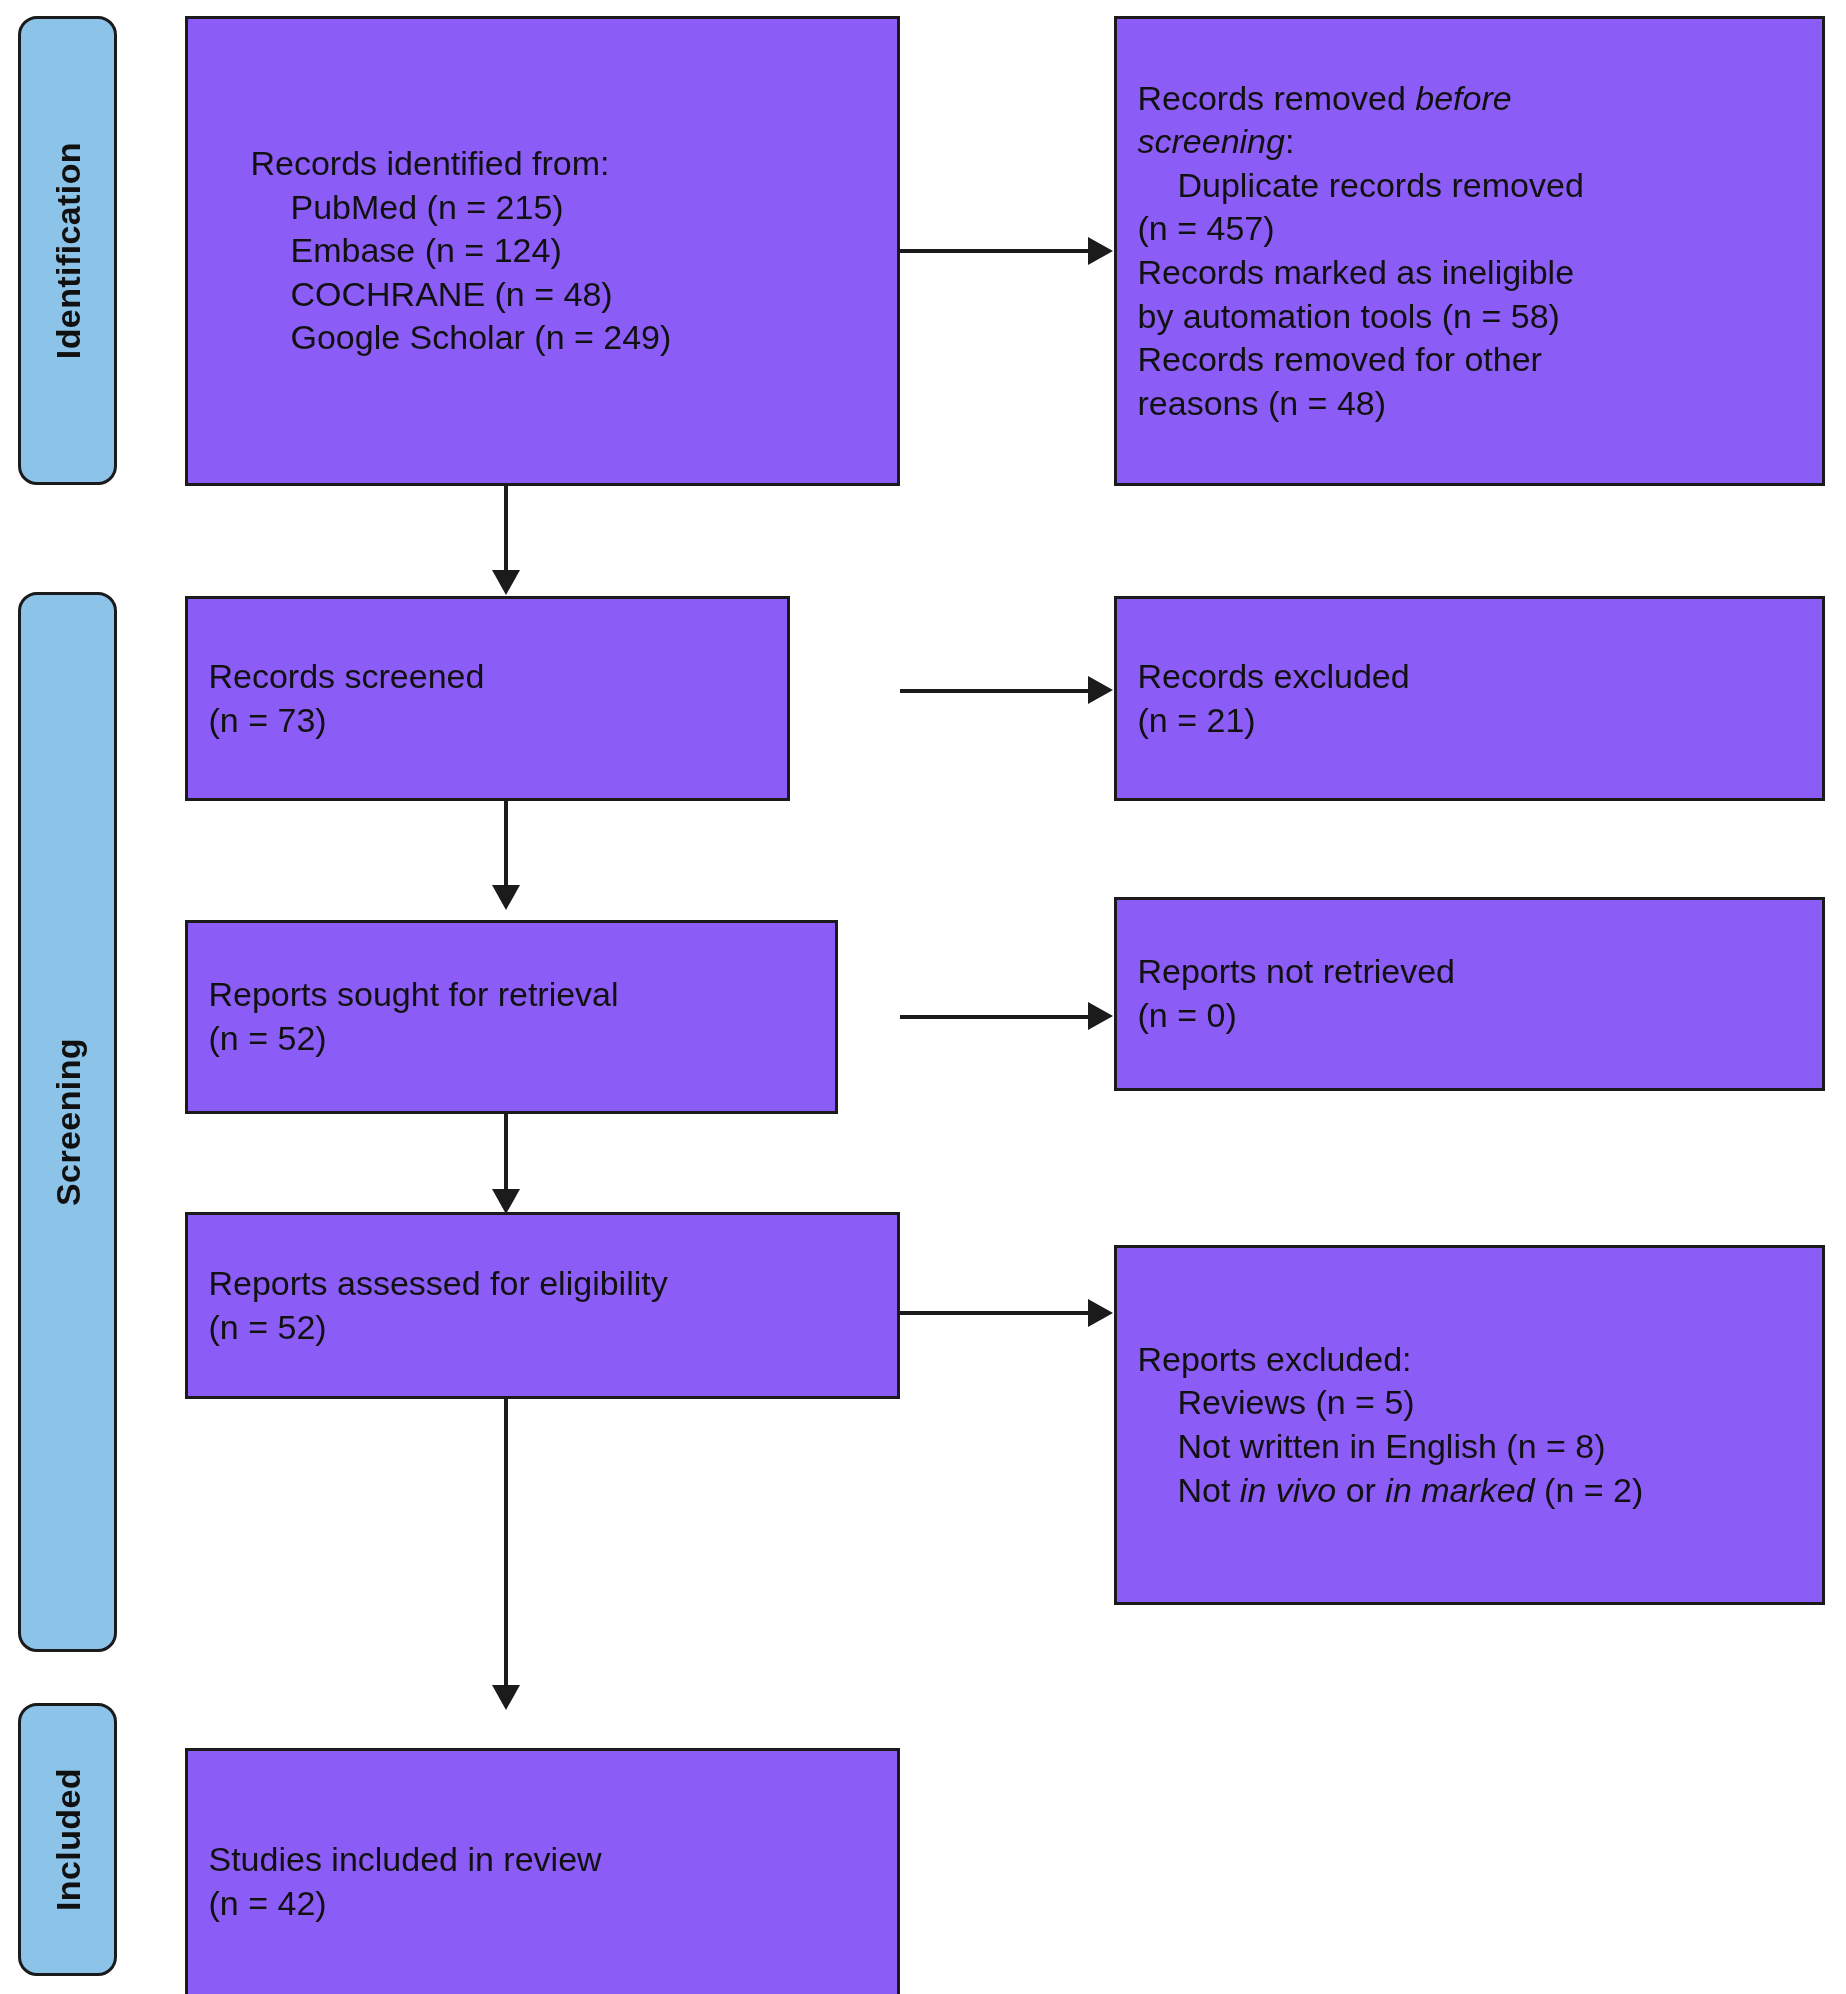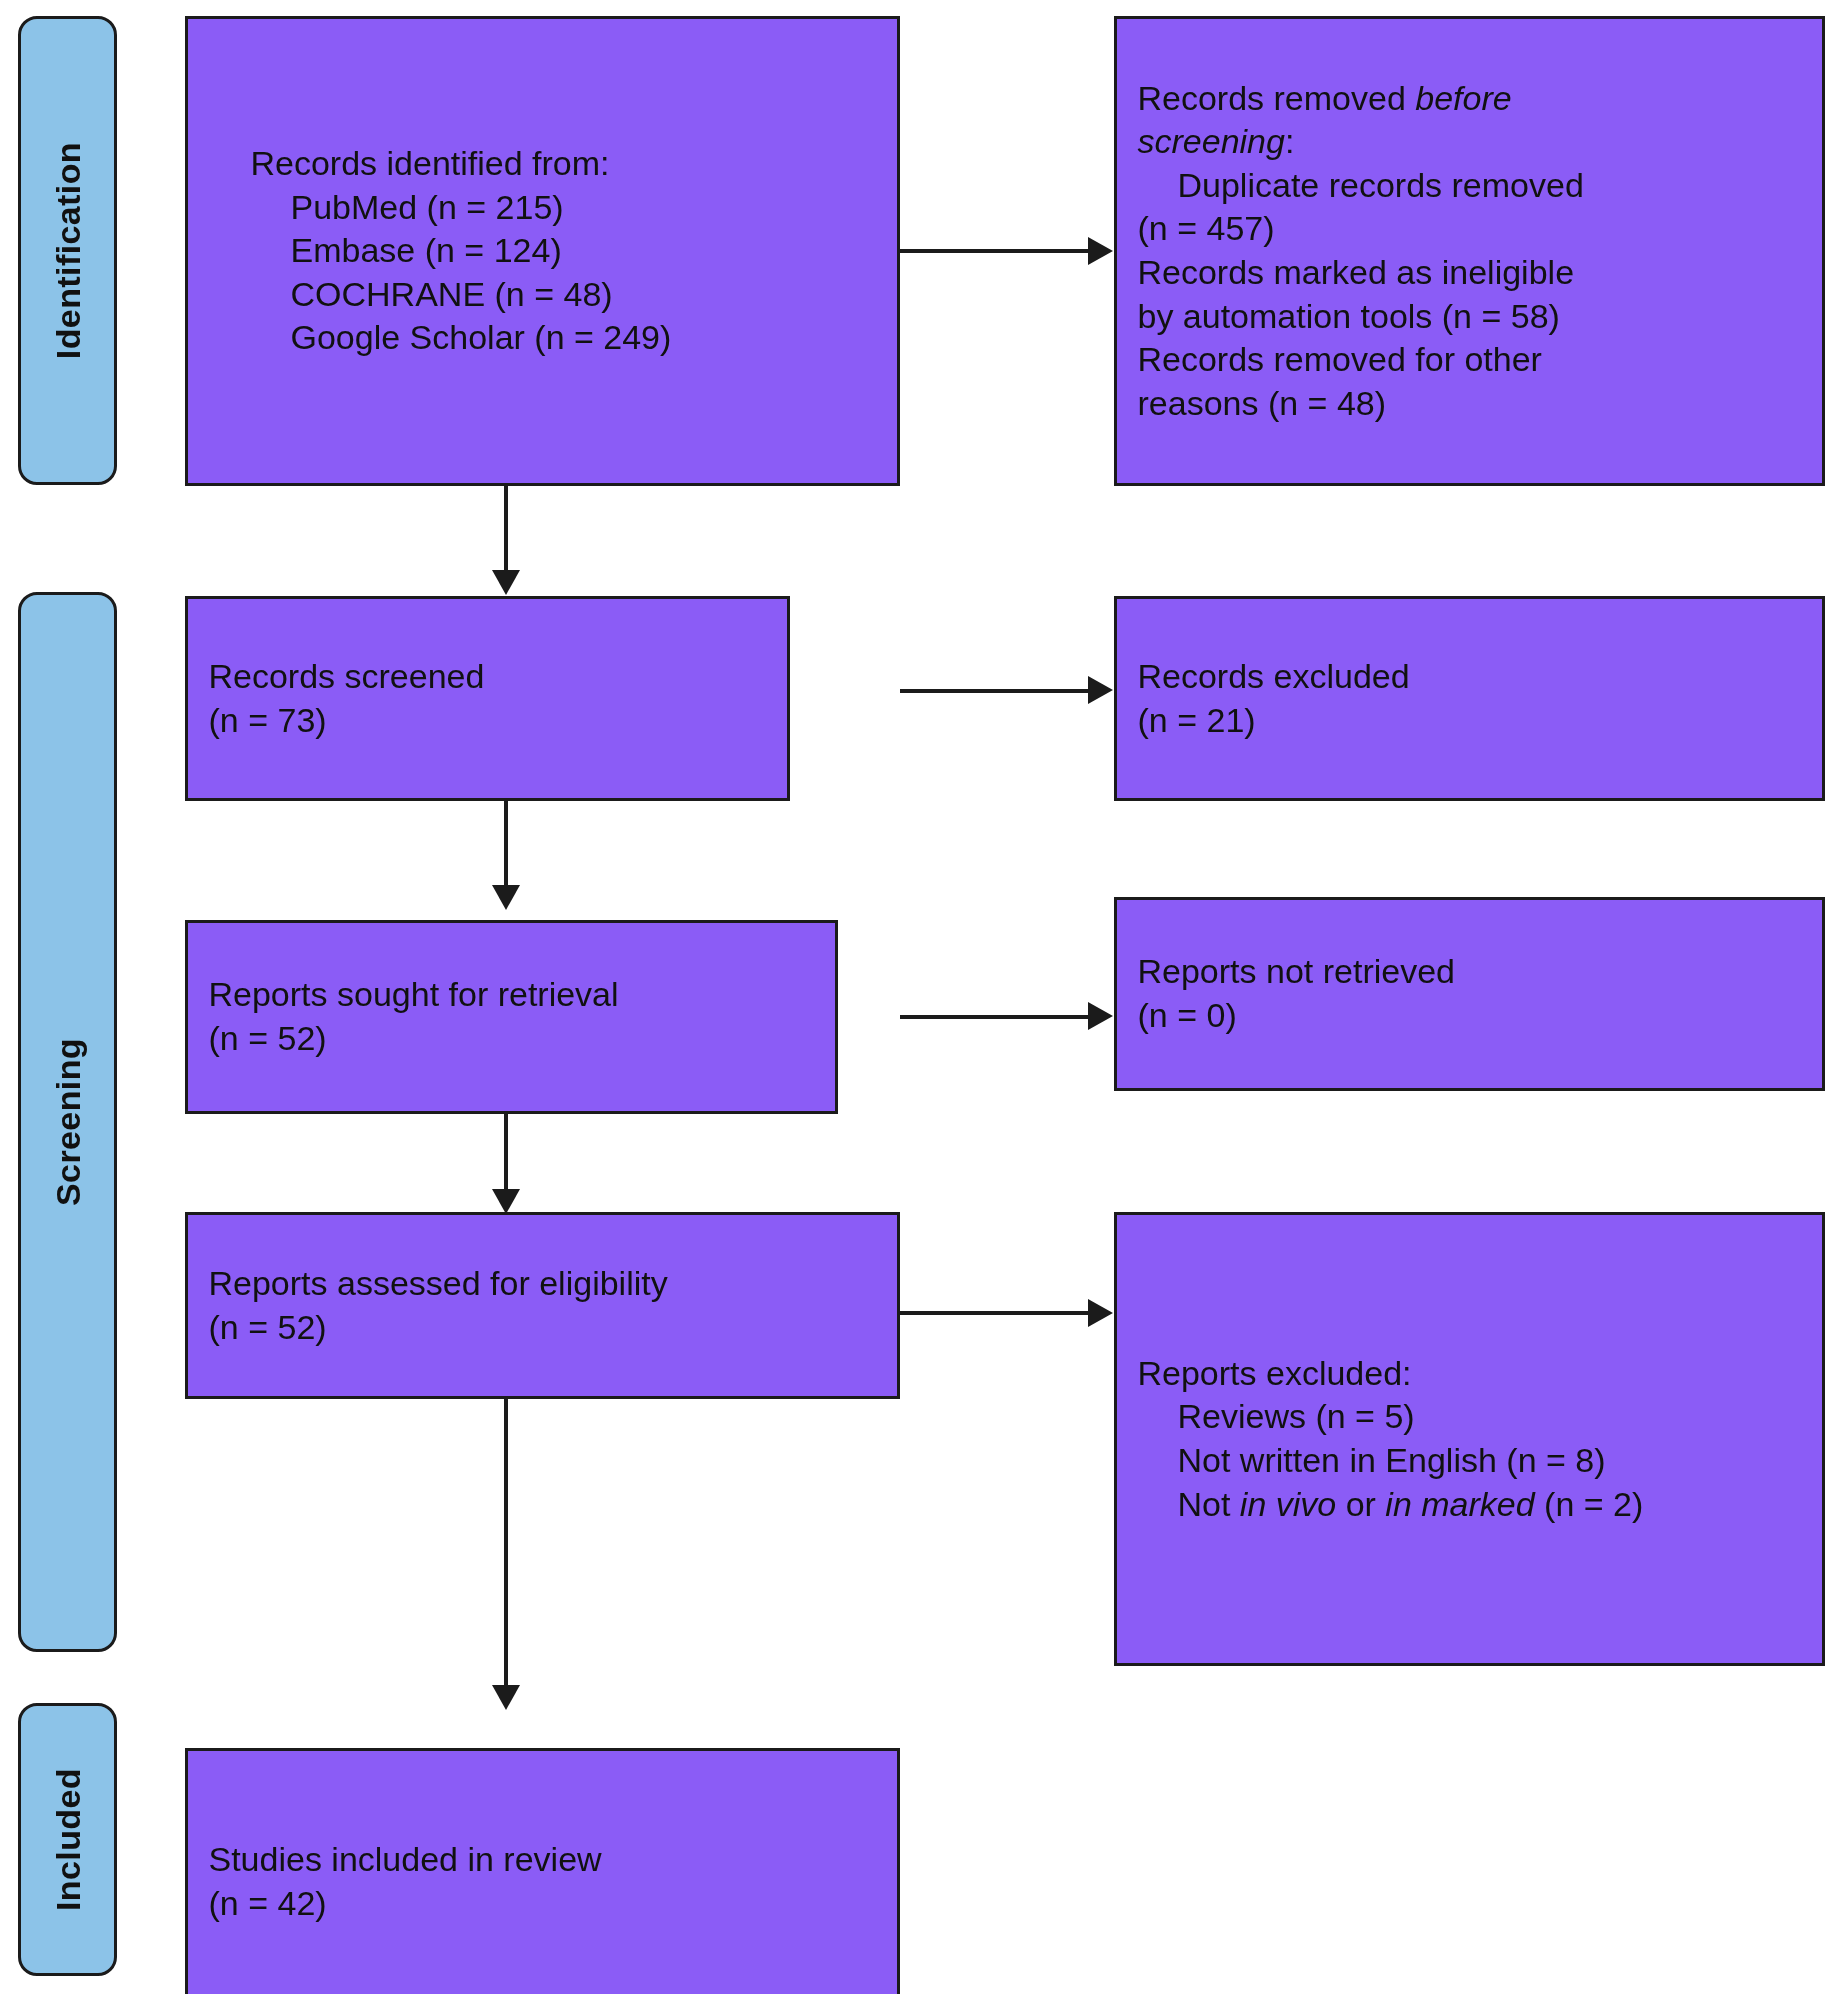--- a/index.html
+++ b/index.html
@@ -191,21 +191,21 @@
     </div>
   </div>
 
   <div class="flow-box" style="left:1114px; top:897px; width:711px; height:194px;">
     <div class="box-text">
       <div class="line">Reports not retrieved</div>
       <div class="line">(n = 0)</div>
     </div>
   </div>
 
-  <div class="flow-box" style="left:1114px; top:1212px; width:711px; height:454px;">
+  <div class="flow-box" style="left:1114px; top:1245px; width:711px; height:360px;">
     <div class="box-text">
       <div class="line">Reports excluded:</div>
       <div class="line indent">Reviews (n = 5)</div>
       <div class="line indent">Not written in English (n = 8)</div>
       <div class="line indent"><span>Not </span><em>in vivo</em><span> or </span><em>in marked</em><span> (n = 2)</span></div>
     </div>
   </div>
 
 </div>
 

